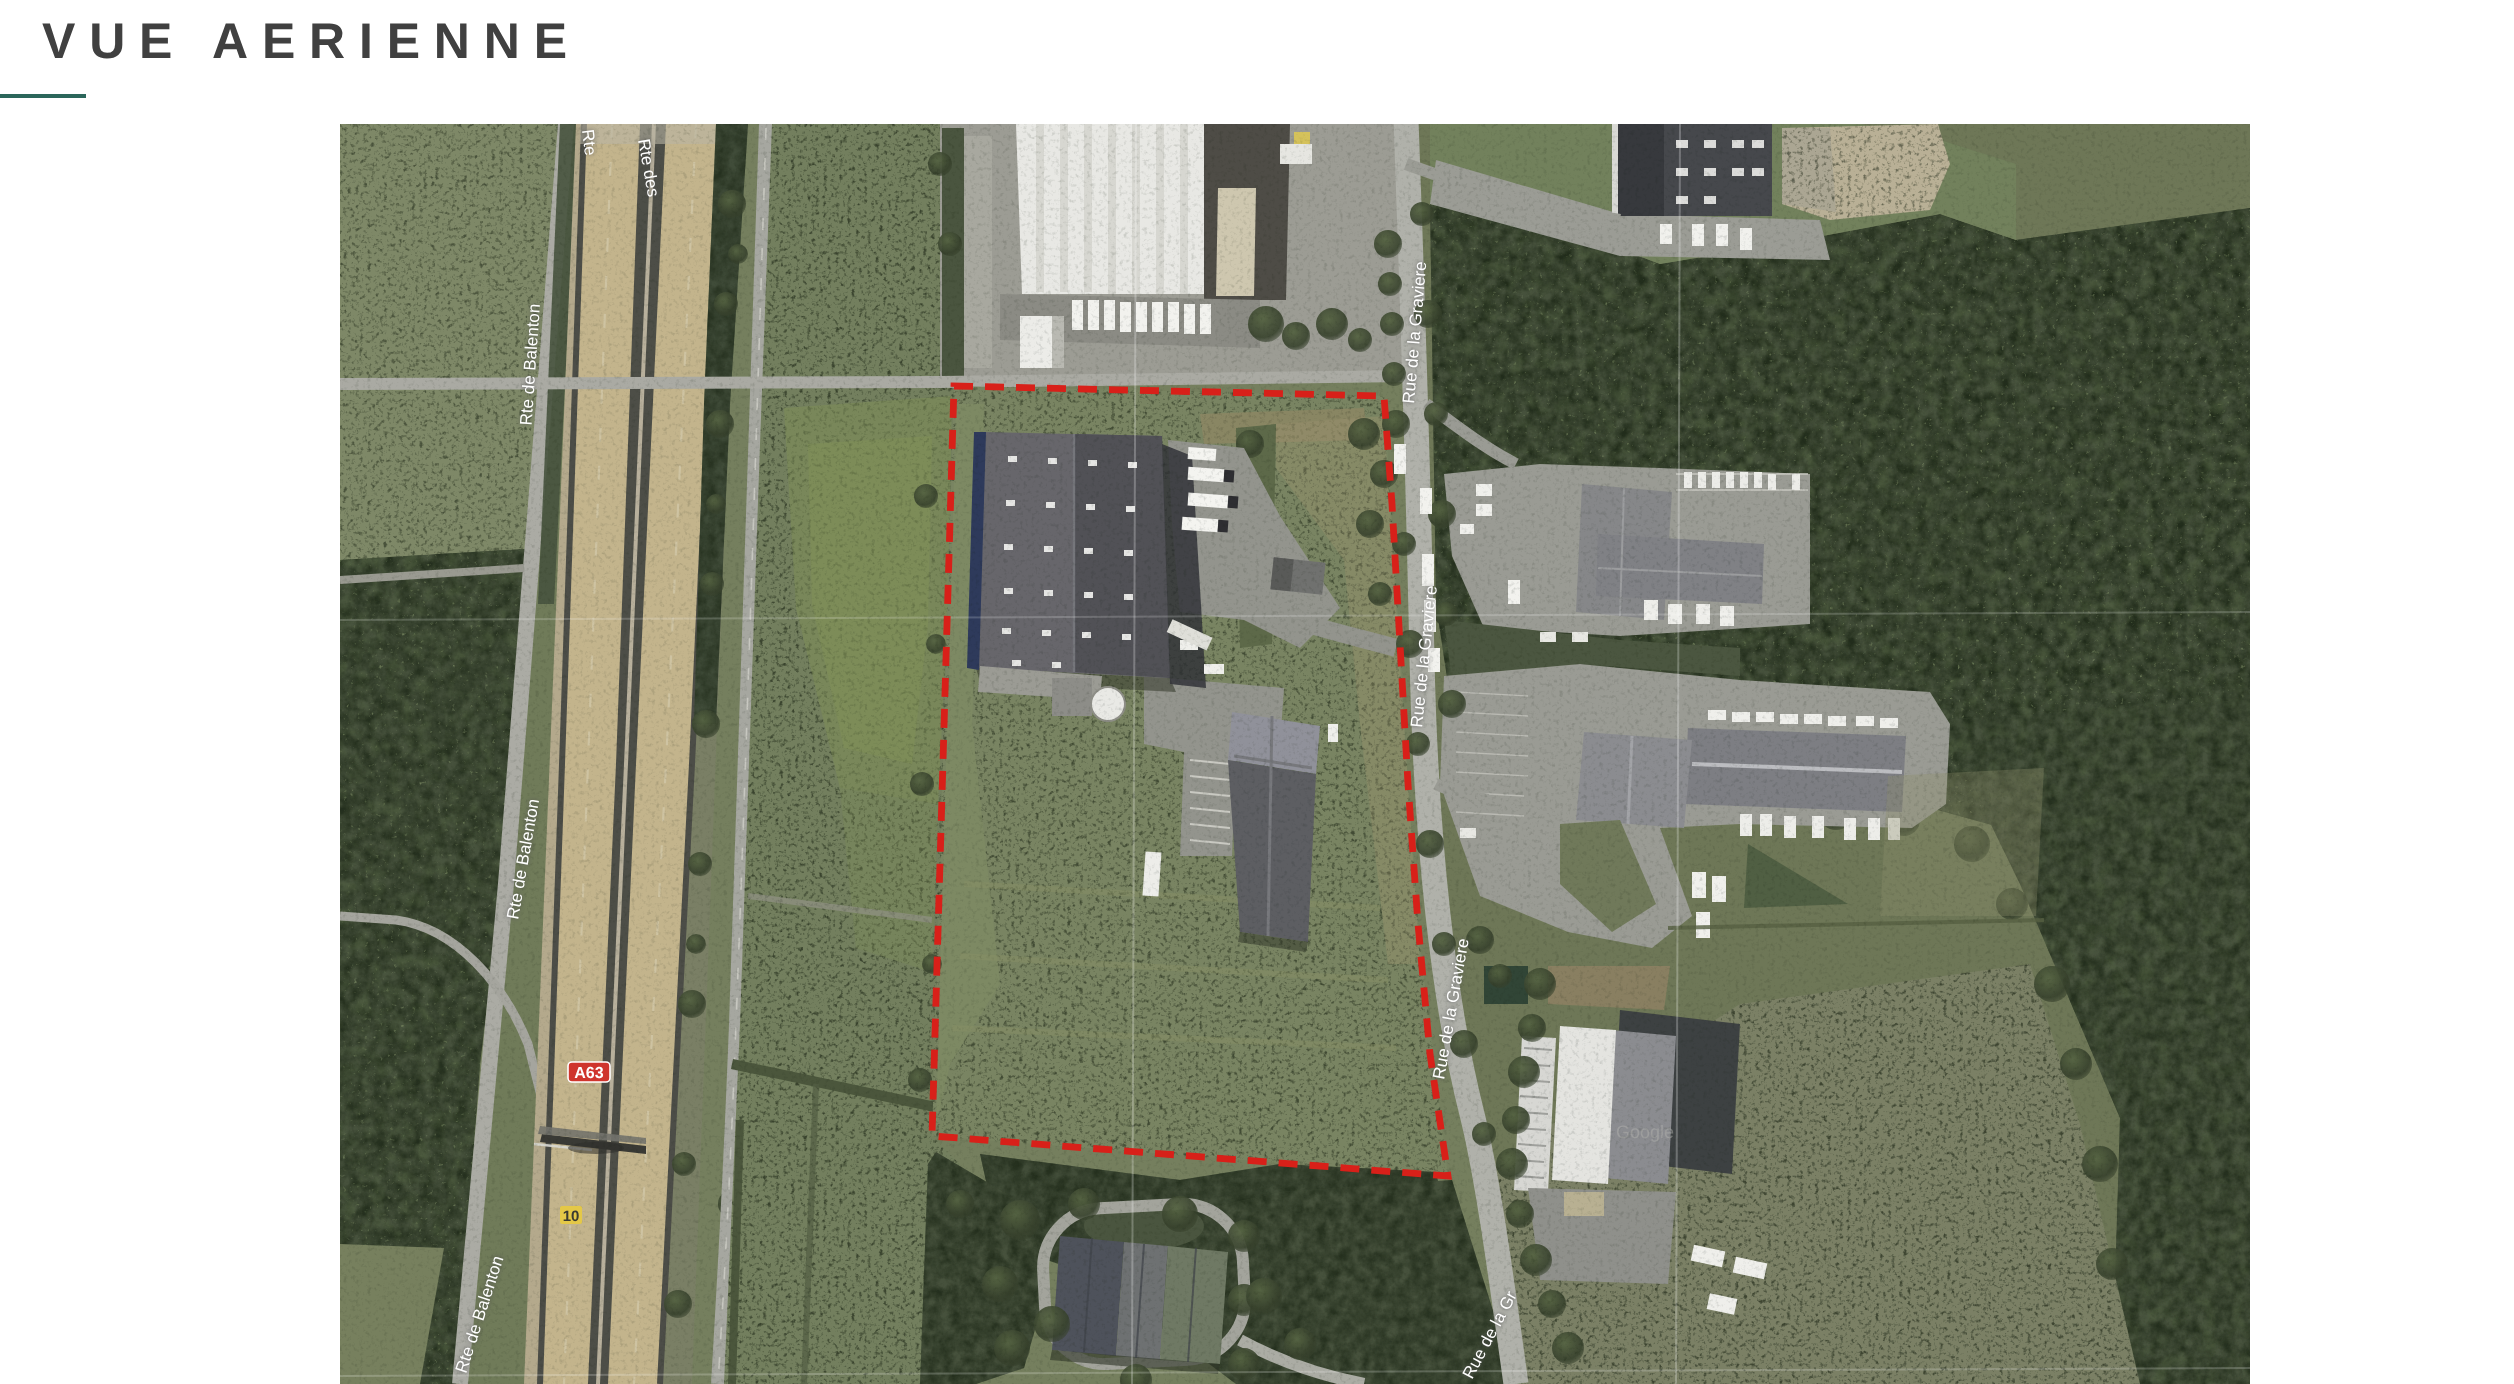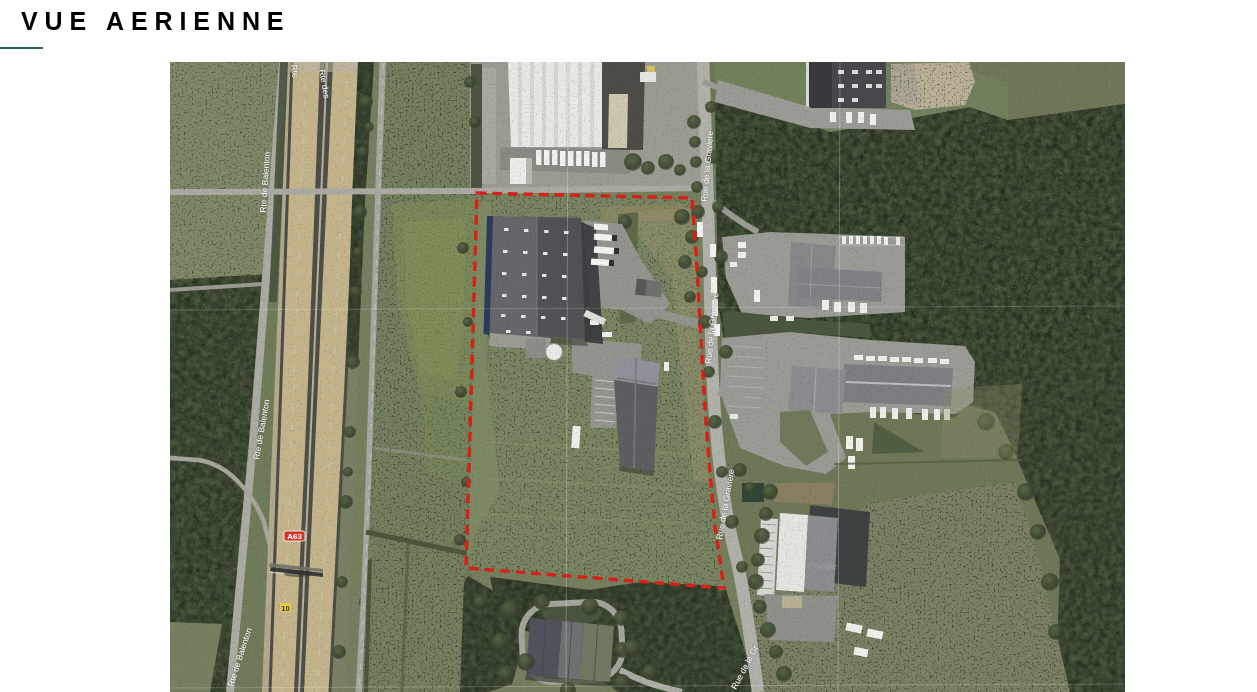--- a/index.html
+++ b/index.html
@@ -1,17 +1,17 @@
 <!DOCTYPE html>
 <html><head>
 <meta charset="utf-8">
 <style>
   html,body{margin:0;padding:0;background:#ffffff;width:1257px;height:692px;overflow:hidden;}
   body{font-family:"Liberation Sans",sans-serif;position:relative;}
-  .title{position:absolute;left:21px;top:7px;font-size:25px;font-weight:bold;letter-spacing:6.9px;color:#000000;}
+  .title{position:absolute;left:21px;top:7px;font-size:25px;font-weight:bold;letter-spacing:6.9px;color:#404040;}
   .underline{position:absolute;left:0px;top:47px;width:43px;height:2px;background:#2b665b;}
   .photo{position:absolute;left:170px;top:62px;width:955px;height:630px;filter:saturate(0.88);}
   svg text{font-family:"Liberation Sans",sans-serif;}
 </style>
 </head>
 <body>
 
 <div class="title">VUE AERIENNE</div>
 
 <div class="underline"></div>

